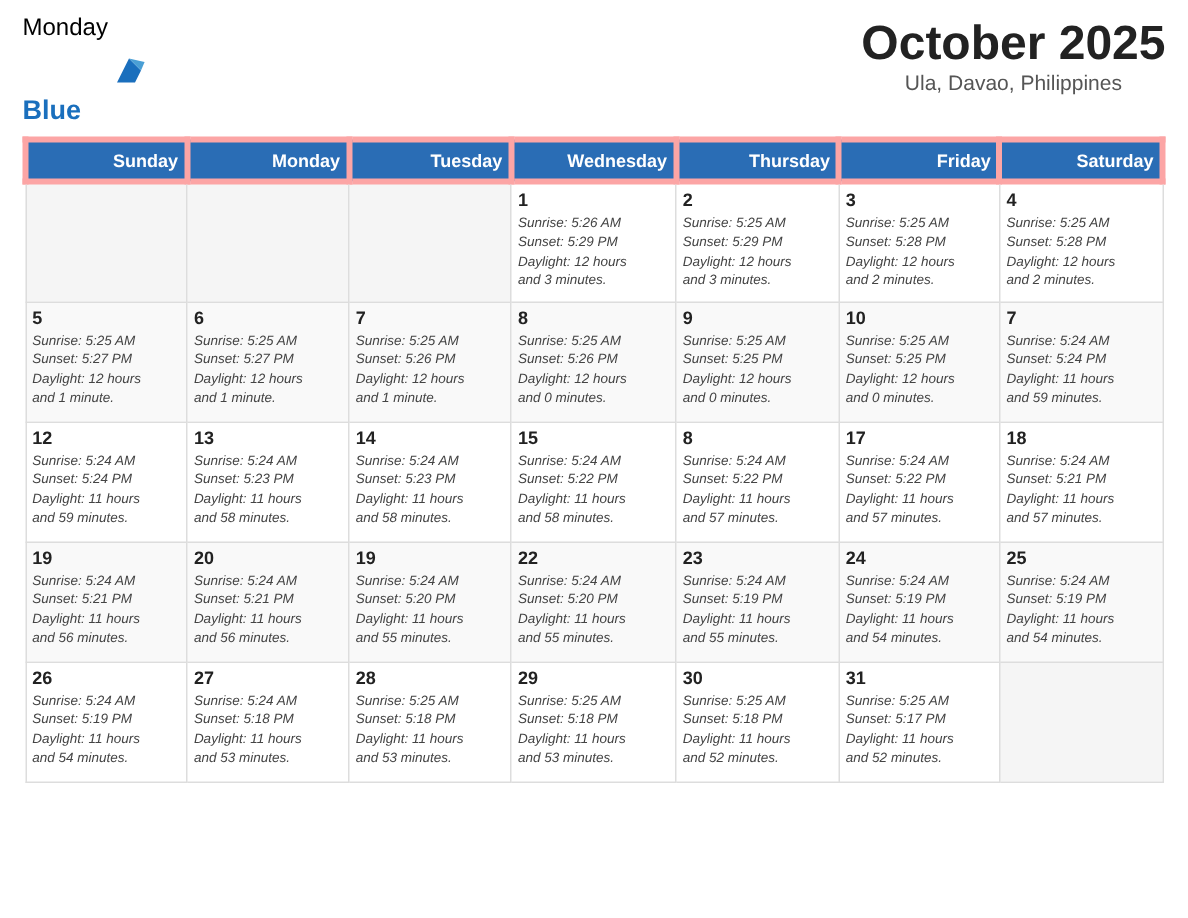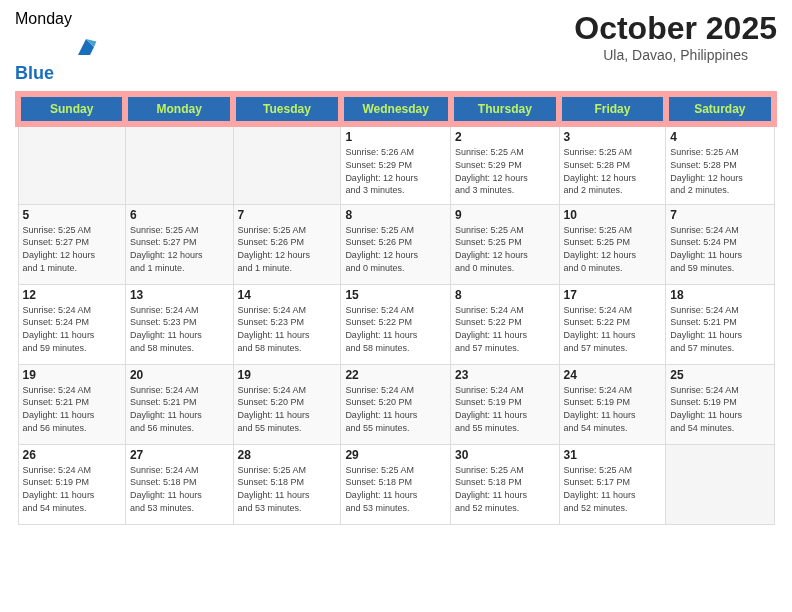--- a/index.html
+++ b/index.html
@@ -53,26 +53,26 @@
       font-size: 14px;
       color: #555;
     }
     .calendar {
       width: 100%;
       border-collapse: collapse;
       border: 1px solid #ccc;
     }
     .calendar th {
       background-color: #2a6db5;
-      color: #bef264;
+      color: #ffffff;
       font-size: 12px;
       font-weight: bold;
       padding: 5px 4px;
-      text-align: center;
-      border: 6px solid #fca5a5;
+      text-align: right;
+      border: 4px solid #fca5a5;
     }
     .calendar td {
       vertical-align: top;
       padding: 3px 4px;
       font-size: 9.5px;
       color: #333;
       border: 1px solid #ddd;
       width: 113px;
       height: 80px;
       background: #fff;
@@ -84,20 +84,21 @@
       font-size: 12px;
       font-weight: bold;
       color: #222;
       display: block;
       margin-bottom: 2px;
     }
     .day-info {
       font-size: 9px;
       color: #444;
       line-height: 1.4;
+      font-style: italic;
     }
     .empty-cell {
       background: #f5f5f5 !important;
     }
   </style>
 </head>
 <body>
 
 <div class="container">
   <div class="header">

